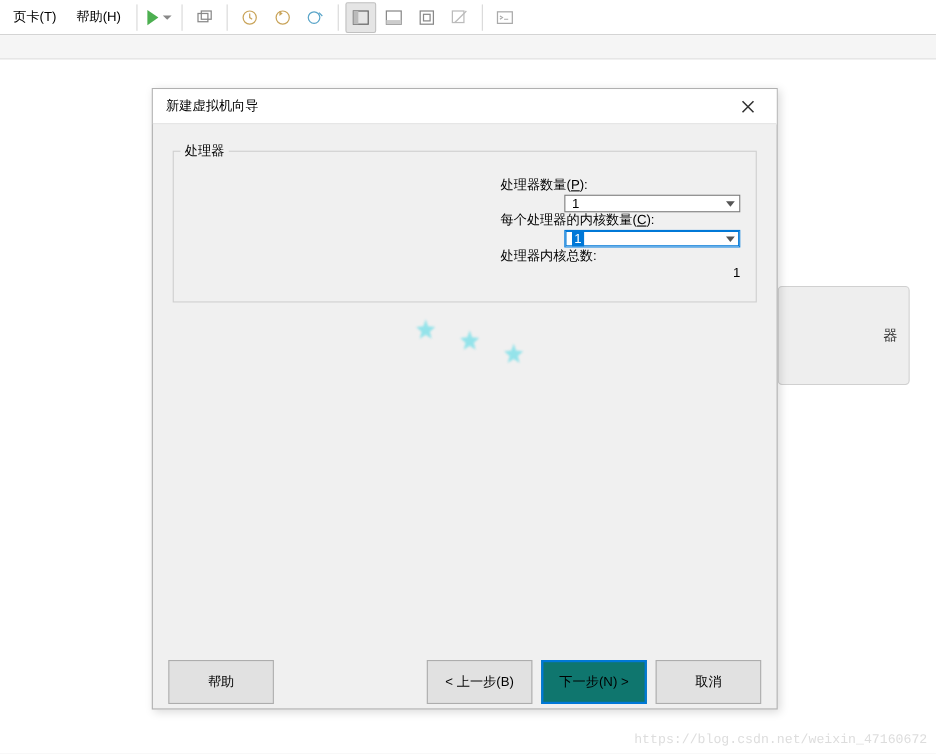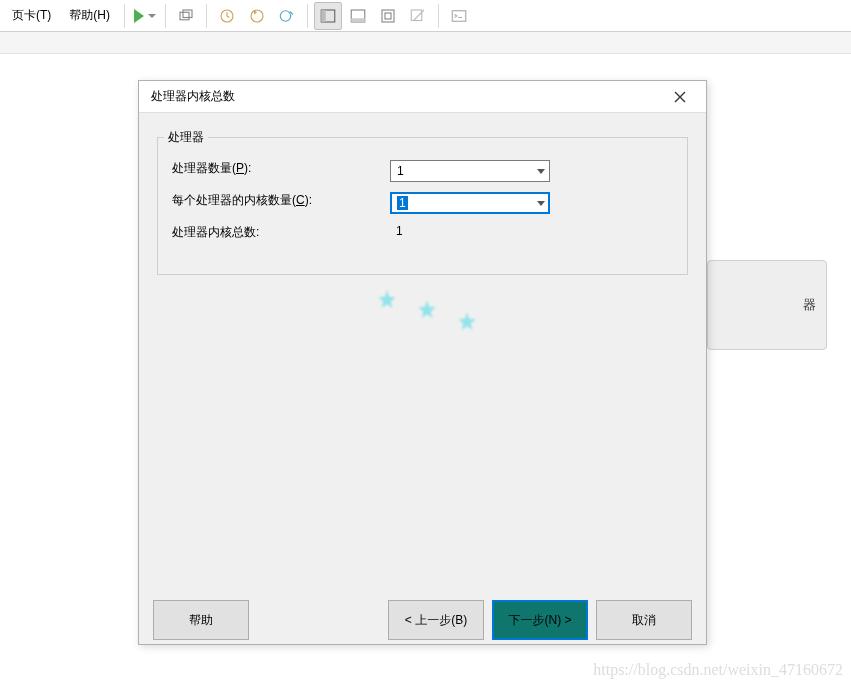--- a/index.html
+++ b/index.html
@@ -121,23 +121,24 @@
 .groupbox-title {
   position: absolute;
   top: -9px;
   left: 6px;
   background: #f0f0f0;
   padding: 0 4px;
   font-size: 12px;
 }
 .form-row {
   display: flex;
-  align-items: flex-start;
+  align-items: flex-end;
   margin: 8px 0;
   height: 24px;
+  flex-direction: column;
 }
 .form-label {
   width: 218px;
   font-size: 12px;
 }
 .form-label u { text-decoration: underline; }
 .combo {
   width: 160px;
   height: 22px;
   background: #fff;
@@ -183,23 +184,23 @@
   display:flex;align-items:center;justify-content:center;
   cursor:pointer;
   padding: 0 10px;
 }
 .btn.default { border: 2px solid #0078d7; background:#0f766e; }
 .spacer { flex:1; }
 
 .blog-wm {
   position:absolute;
   right:8px; bottom:6px;
-  font-size:16px;
+  font-size:12px;
   color:#ddd;
-  font-family: Liberation Serif, serif;
+  font-family: Liberation Mono, monospace;
 }
 </style>
 </head>
 <body>
 
 <div class="toolbar">
   <span class="menu-item">页卡(T)</span>
   <span class="menu-item">帮助(H)</span>
   <div class="tb-sep"></div>
   <div class="tb-btn play-group">
@@ -266,21 +267,21 @@
     </div>
 </div>
 <div class="secondary-bar"></div>
 
 <div class="bg-panel">
   <span>器</span>
 </div>
 
 <div class="dialog">
   <div class="dlg-titlebar">
-    <span class="dlg-title">处理器内核总数</span>
+    <span class="dlg-title">新建虚拟机向导</span>
     <div class="close-btn">
       <svg viewBox="0 0 12 12">
           <path d="M1 1l10 10M11 1L1 11" stroke="#333" stroke-width="1.4"></path>
         </svg>
     </div>
   </div>
 
 
   <div class="dlg-body">
     <div class="groupbox">

